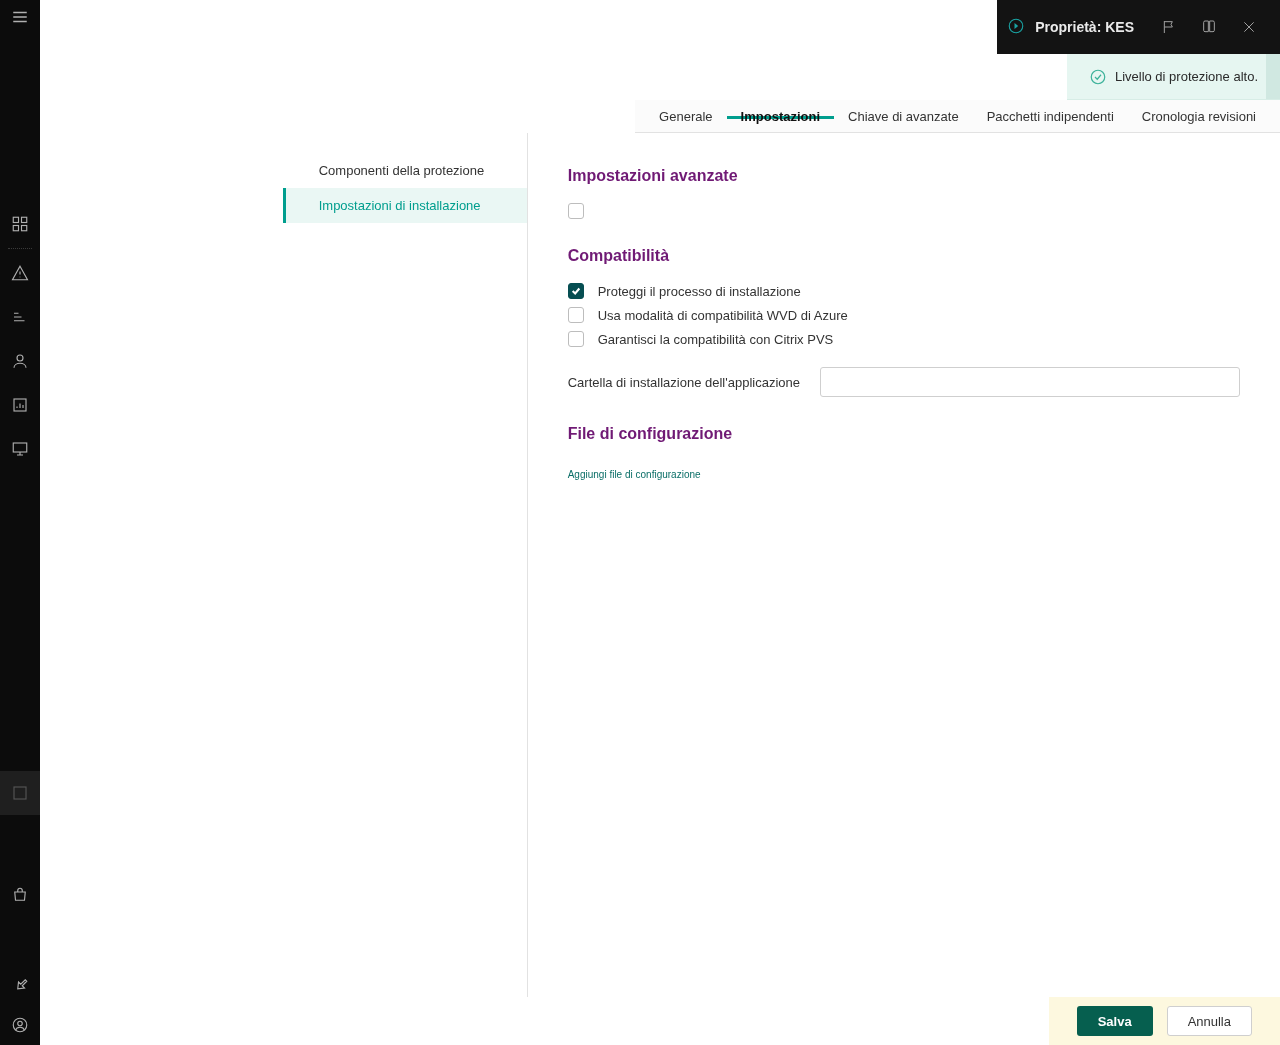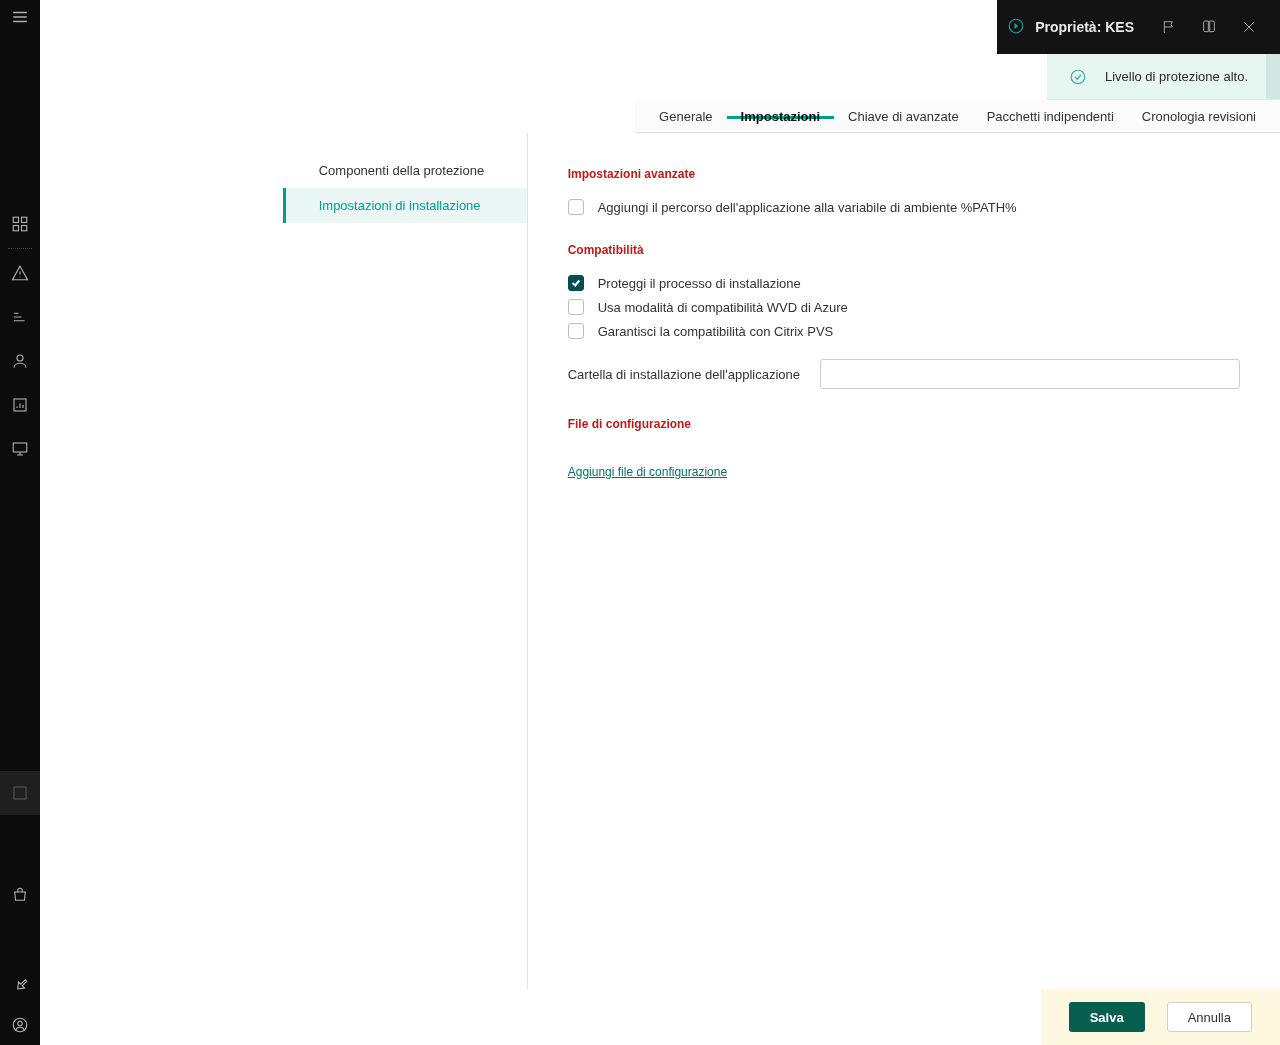--- a/index.html
+++ b/index.html
@@ -53,21 +53,21 @@
   .panel-header .flex { flex: 1; }
   .hdr-icon { width: 30px; display: flex; align-items: center; justify-content: center; cursor: pointer; }
   .hdr-icon svg { width: 16px; height: 16px; stroke: #a0a0a0; fill: none; stroke-width: 1.5; }
 
   
   .status-strip {
     background: #e6f6f1;
     border-bottom: 1px solid #d7ede6;
     display: flex;
     align-items: center;
-    gap: 18px;
+    gap: 8px;
     padding: 0 22px;
     height: 46px;
     color: #2a2a2a;
     font-size: 13px;
   }
   .status-strip svg { width: 18px; height: 18px; stroke: #3db29a; fill: none; stroke-width: 1.6; }
   .status-scroll {
     width: 14px;
     align-self: stretch;
     background: #d0e8e1;
@@ -124,23 +124,23 @@
     border-left: 3px solid #009e8e;
     padding-left: 33px;
   }
 
   .content {
     flex: 1;
     padding: 34px 40px;
     overflow: auto;
   }
   .section-title {
-    font-size: 12px;
+    font-size: 16px;
     font-weight: 600;
-    color: #b91c1c;
+    color: #701a75;
     margin-bottom: 18px;
   }
   .section-title.mt { margin-top: 28px; }
 
   .check-row {
     display: flex;
     align-items: center;
     gap: 14px;
     margin-bottom: 8px;
     color: #333;
@@ -172,35 +172,34 @@
     flex: 0 0 420px;
     height: 30px;
     border: 1px solid #cfcfcf;
     border-radius: 3px;
     padding: 0 8px;
     font-size: 13px;
   }
 
   .link-text {
     display: inline-block;
-    margin-top: 16px;
+    margin-top: 8px;
     color: #0a6e67;
-    text-decoration: underline;
-    cursor: pointer;
-    font-size: 12px;
+    cursor: pointer;
+    font-size: 10px;
   }
 
   
   .footer {
     background: #fdf8df;
-    height: 56px;
+    height: 48px;
     display: flex;
     align-items: center;
     justify-content: flex-end;
-    gap: 22px;
+    gap: 14px;
     padding: 4px 28px;
   }
   .btn {
     height: 30px;
     padding: 0 20px;
     border-radius: 3px;
     font-size: 13px;
     cursor: pointer;
     border: 1px solid transparent;
     display: inline-flex;
@@ -344,21 +343,20 @@
     <div class="sidebar">
       <div class="sidebar-item">Componenti della protezione</div>
       <div class="sidebar-item active">Impostazioni di installazione</div>
     </div>
 
     <div class="content">
       <div class="section-title">Impostazioni avanzate</div>
 
       <div class="check-row">
         <span class="chk"></span>
-        <span>Aggiungi il percorso dell'applicazione alla variabile di ambiente %PATH%</span>
       </div>
 
       <div class="section-title mt">Compatibilità</div>
 
       <div class="check-row">
         <span class="chk checked">
           <svg viewBox="0 0 12 12">
               <path d="M2 6l3 3 5-6"></path>
             </svg>
         </span>

